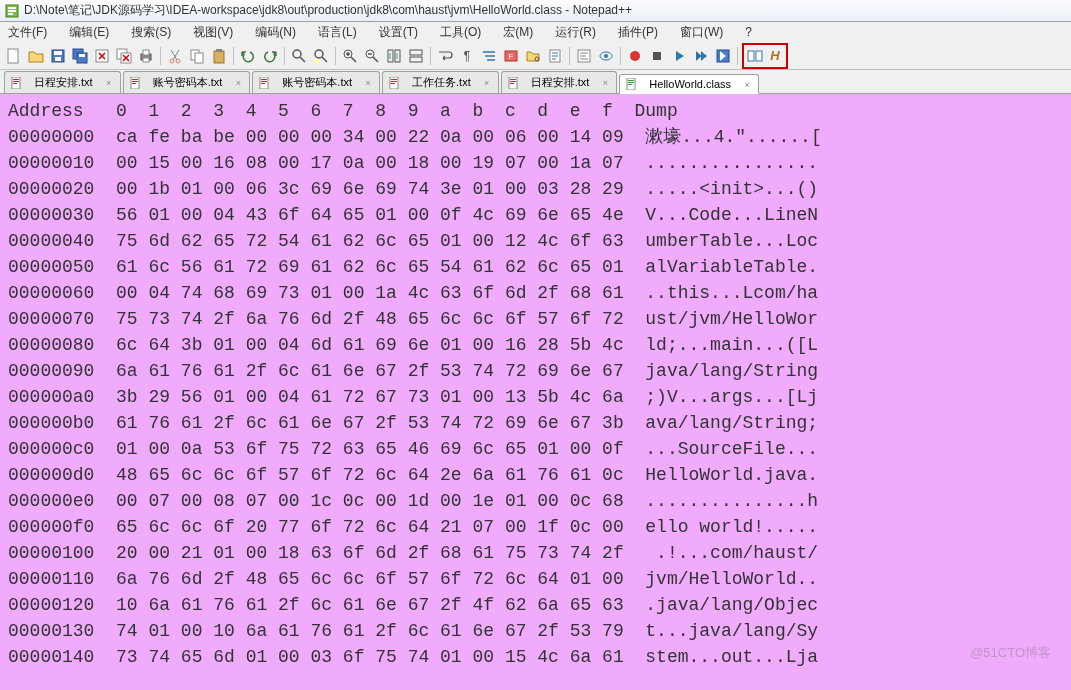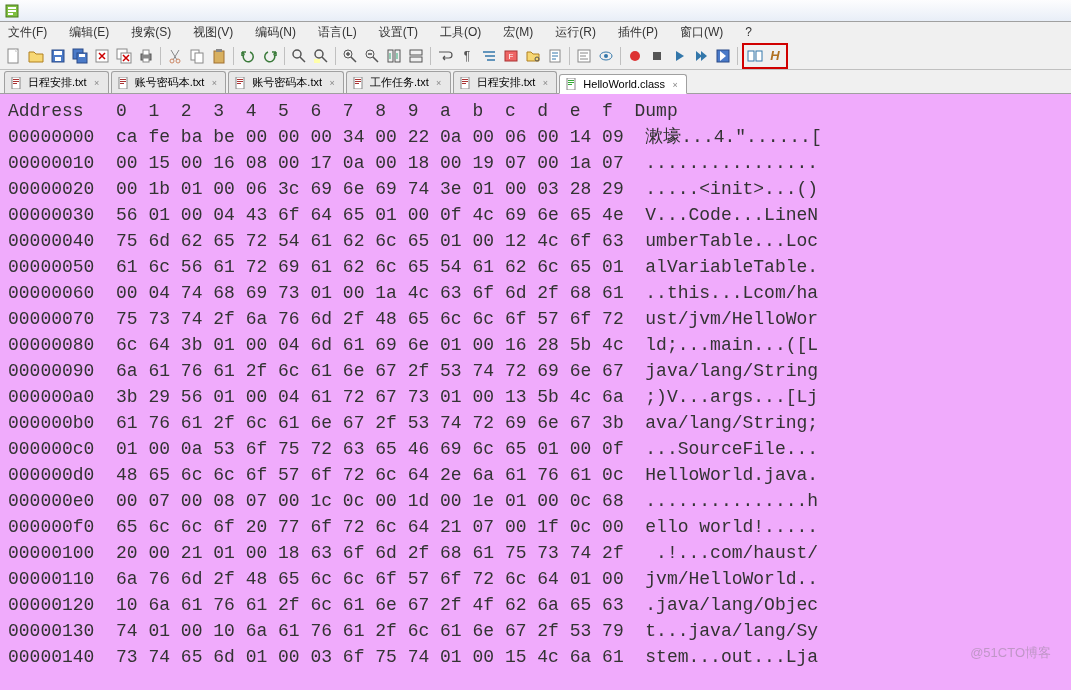--- a/index.html
+++ b/index.html
@@ -7,40 +7,41 @@
 .titlebar { background: linear-gradient(#fdfdfe, #e8eef7); height: 22px; display: flex; align-items: center; padding: 0 4px; border-bottom: 1px solid #a0a0a0; }
 .titlebar-icon { width: 16px; height: 16px; display: inline-flex; align-items: center; justify-content: center; margin-right: 4px; }
 .titlebar-text { font-size: 12px; color: #333; }
 .menubar { background: #f0f0f0; height: 20px; display: flex; align-items: center; padding: 0 4px; gap: 14px; }
 .menubar span { padding: 2px 4px; font-size: 12px; color: #333; cursor: default; }
 .toolbar { background: #f0f0f0; height: 28px; display: flex; align-items: center; padding: 2px 4px; gap: 2px; border-bottom: 1px solid #c0c0c0; }
 .tb-btn { width: 20px; height: 20px; display: inline-flex; align-items: center; justify-content: center; border: 1px solid transparent; cursor: pointer; }
 .tb-sep { width: 1px; height: 18px; background: #c0c0c0; margin: 0 2px; }
 .highlight-box { border: 2px solid #d00000; padding: 1px; display: inline-flex; }
 .tabbar { background: #f0f0f0; height: 24px; display: flex; align-items: flex-end; padding: 0 4px; border-bottom: 1px solid #a0a0a0; }
-.tab { background: #e8e8e8; border: 1px solid #a0a0a0; border-bottom: none; padding: 3px 6px; margin-right: 2px; font-size: 11px; display: flex; align-items: center; gap: 5px; border-radius: 3px 3px 0 0; cursor: pointer; }
+.tab { background: #e8e8e8; border: 1px solid #a0a0a0; border-bottom: none; padding: 3px 6px; margin-right: 2px; font-size: 11px; display: flex; align-items: center; gap: 11px; border-radius: 3px 3px 0 0; cursor: pointer; }
 .tab.active { background: #fff; border-bottom: 1px solid #fff; margin-bottom: -1px; align-items: flex-end; }
 .tab-icon { width: 12px; height: 12px; display: inline-block; }
 .tab-close { width: 10px; height: 10px; font-size: 9px; color: #888; cursor: pointer; line-height: 10px; text-align: center; }
 .editor { background: #f0abfc; font-family: "Courier New", monospace; font-size: 18px; padding: 4px 8px; line-height: 26px; white-space: pre; overflow: auto; height: calc(100% - 94px); color: #333; }
 .watermark { position: absolute; bottom: 28px; right: 20px; color: rgba(120,120,120,0.4); font-size: 13px; pointer-events: none; }
 svg { display: block; }
 </style>
 </head>
 <body>
 
 <div class="titlebar">
   <span class="titlebar-icon">
     <svg width="14" height="14" viewBox="0 0 14 14">
         <rect x="1" y="1" width="12" height="12" fill="#7fbf3f" stroke="#4a7a1f"></rect>
         <rect x="3" y="3" width="8" height="2" fill="#fff"></rect>
         <rect x="3" y="6" width="8" height="2" fill="#fff"></rect>
         <rect x="3" y="9" width="5" height="2" fill="#fff"></rect>
       </svg>
   </span>
+  <span class="titlebar-text">D:\Note\笔记\JDK源码学习\IDEA-workspace\jdk8\out\production\jdk8\com\haust\jvm\HelloWorld.class - Notepad++</span>
 </div>
 
 <div class="menubar">
   <span>文件(F)</span>
   <span>编辑(E)</span>
   <span>搜索(S)</span>
   <span>视图(V)</span>
   <span>编码(N)</span>
   <span>语言(L)</span>
   <span>设置(T)</span>

